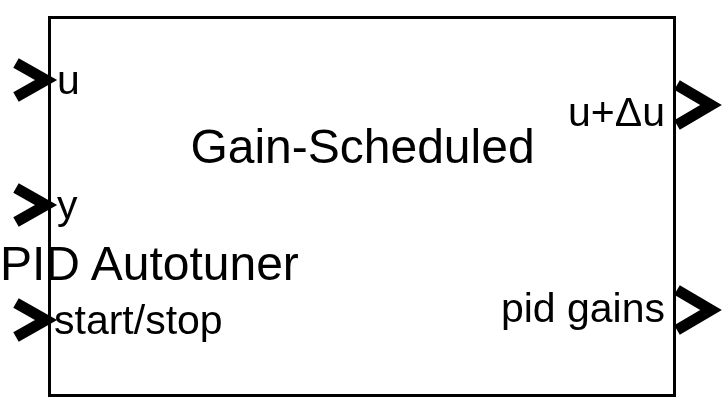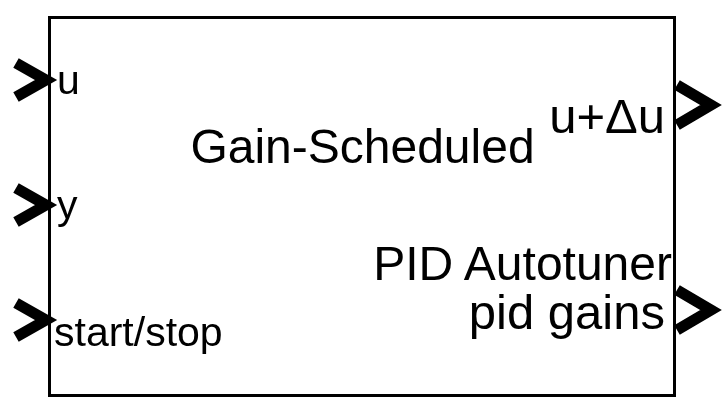--- a/index.html
+++ b/index.html
@@ -52,37 +52,37 @@
     position: absolute;
     color: #000000;
     white-space: nowrap;
     line-height: 1;
     font-family: "Liberation Sans", sans-serif;
   }
   .lbl-port-in {
     font-size: 41px;
   }
   .lbl-port-out {
-    font-size: 49px;
+    font-size: 41px;
     text-align: right;
   }
   .lbl-title {
     font-size: 48px;
   }
 
   
   #label-u        { left: 57px;  top: 60px;  }
   #label-y        { left: 57px;  top: 185px; }
-  #label-startstop{ left: 54px;  top: 300px; margin-top: 12px; }
+  #label-startstop{ left: 54px;  top: 300px; }
 
   #label-udu      { right: 60px; top: 92px;  }
   #label-pidgains { right: 60px; top: 288px; margin-left: 34px; }
 
   #label-line1    { left: 0; top: 123px; width: 725px; text-align: center; }
-  #label-line2    { left: 0; top: 240px; width: 672px; text-align: right; }
+  #label-line2    { left: 0; top: 240px; width: 672px; text-align: left; }
 </style>
 </head>
 <body>
 
 <div id="canvas">
 
   <div id="block-rect"></div>
 
   <div class="port" style="left:10px; top:57px;">
     <svg width="42" height="46" viewBox="0 0 42 46" aria-hidden="true">

